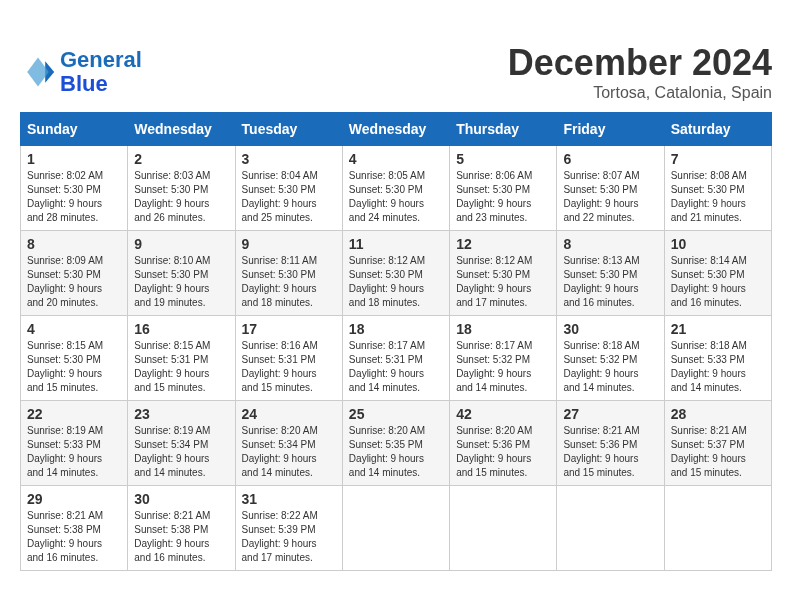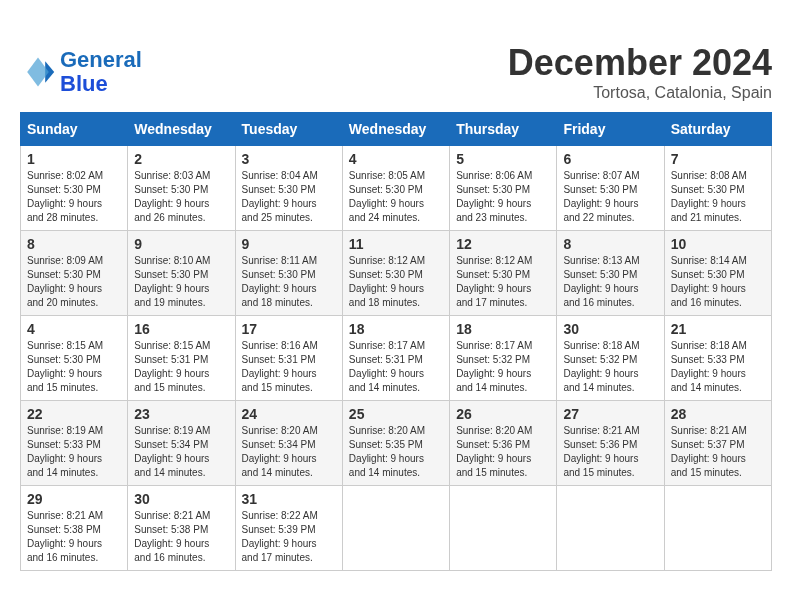--- a/index.html
+++ b/index.html
@@ -324,21 +324,21 @@
       </td>
         <td>
         <span class="day-number">25</span>
         <div class="day-info">
           Sunrise: 8:20 AM<br>
           Sunset: 5:35 PM<br>
           Daylight: 9 hours and 14 minutes.
         </div>
       </td>
         <td>
-        <span class="day-number">26</span>
+        <span class="day-number">42</span>
         <div class="day-info">
           Sunrise: 8:20 AM<br>
           Sunset: 5:36 PM<br>
           Daylight: 9 hours and 15 minutes.
         </div>
       </td>
         <td>
         <span class="day-number">27</span>
         <div class="day-info">
           Sunrise: 8:21 AM<br>

